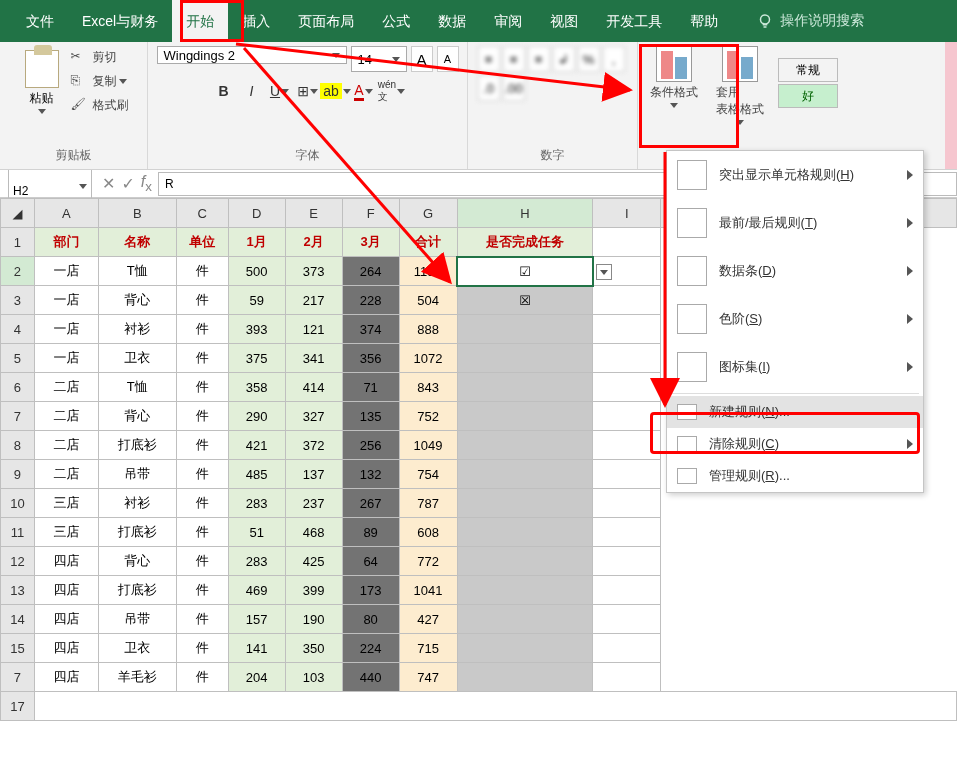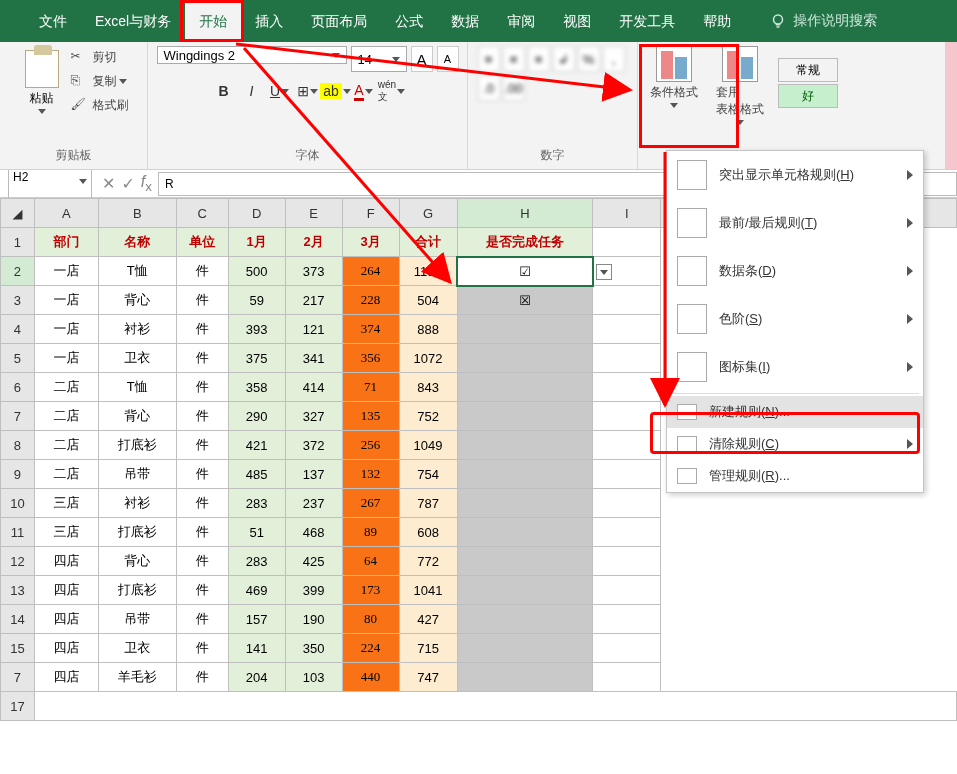--- a/index.html
+++ b/index.html
@@ -1,17 +1,17 @@
 <!DOCTYPE html>
 <html><head>
 <meta charset="utf-8">
 <style>
 *{box-sizing:border-box;margin:0;padding:0;font-family:"Microsoft YaHei",SimSun,sans-serif;}
 body{background:#fff;width:957px;height:774px;overflow:hidden;position:relative;}
-.ribbon-tabs{background:#217346;height:42px;display:flex;align-items:center;padding-left:25px;color:#fff;font-size:14px;}
+.ribbon-tabs{background:#217346;height:42px;display:flex;align-items:center;padding-left:12px;color:#fff;font-size:14px;}
 .ribbon-tabs .tab{padding:0 14px;height:42px;line-height:42px;cursor:pointer;}
 .ribbon-tabs .tab.active{background:#f3f3f3;color:#217346;}
 .ribbon-tabs .search{display:flex;align-items:center;margin-left:24px;color:#cce8da;font-size:14px;}
 .ribbon-tabs .bulb{width:18px;height:18px;margin-right:6px;display:inline-block;}
 .red-box{position:absolute;border:3px solid #f00;pointer-events:none;z-index:50;}
 .ribbon-body{background:#f3f3f3;border-bottom:1px solid #d2d2d2;height:128px;display:flex;position:relative;}
 .ribbon-group{border-right:1px solid #d8d8d8;display:flex;flex-direction:column;align-items:center;padding:4px 8px 2px 8px;}
 .ribbon-group .group-label{font-size:12px;color:#666;margin-top:auto;padding:3px 0;}
 .clipboard{display:flex;}
 .clipboard .paste{display:flex;flex-direction:column;align-items:center;padding:4px 6px;}
@@ -30,37 +30,37 @@
 .font-btns .b{width:26px;height:26px;display:flex;align-items:center;justify-content:center;font-size:14px;color:#333;position:relative;}
 .num-group{min-width:170px;}
 .cf-group{padding:4px 6px 2px 6px;}
 .cf-btn{display:flex;flex-direction:column;align-items:center;font-size:12px;color:#444;width:60px;}
 .cf-icon{width:36px;height:36px;background:linear-gradient(#fff,#fff);border:1px solid #999;position:relative;margin-bottom:2px;}
 .cf-icon::before{content:"";position:absolute;left:4px;top:4px;width:12px;height:28px;background:#e88;}
 .cf-icon::after{content:"";position:absolute;right:4px;top:10px;width:12px;height:22px;background:#7ac;}
 .style-group{padding:16px 2px 2px 2px;}
 .style-cell{width:60px;height:24px;border:1px solid #bbb;display:flex;align-items:center;justify-content:center;font-size:12px;margin-bottom:2px;}
 .formula-bar{height:28px;display:flex;align-items:center;border-bottom:1px solid #ccc;background:#fff;}
-.namebox{width:84px;height:24px;border:1px solid #bbb;margin:0 4px 0 8px;font-size:12px;padding:16px 4px;display:flex;align-items:flex-end;justify-content:space-between;}
+.namebox{width:84px;height:24px;border:1px solid #bbb;margin:0 4px 0 8px;font-size:12px;padding:16px 4px;display:flex;align-items:flex-start;justify-content:space-between;}
 .fx-btns{display:flex;align-items:center;gap:6px;padding:0 6px;color:#888;}
 .fx-input{flex:1;height:24px;border:1px solid #bbb;font-size:12px;padding:0 6px;display:flex;align-items:center;}
 .grid-wrap{position:relative;overflow:hidden;}
 table.sheet{border-collapse:collapse;table-layout:fixed;}
 table.sheet th,table.sheet td{border:1px solid #bfbfbf;font-size:13px;text-align:center;height:29px;vertical-align:middle;}
 .col-hdr th{background:#e6e6e6;font-weight:normal;color:#333;height:24px;}
 .col-hdr th.selcol{background:#d3ead3;}
 .row-hdr{background:#e6e6e6;width:34px;font-weight:normal;color:#333;}
 .row-hdr.selrow{background:#d3ead3;}
 .hdr-row td{background:#e2efd9;color:#c00000;font-weight:bold;}
 .data td.dept{background:#fff;}
 .data td.name{background:#fff;}
 .data td.unit{background:#fff;}
 .data td.m1{background:#e2efd9;}
 .data td.m2{background:#e2efd9;}
-.data td.m3{background:#f97316;font-family:Liberation Serif, serif;}
+.data td.m3{background:#737373;}
 .data td.sum{background:#fdeccf;}
 .data td.task{background:#c9c9c9;}
 .task-sel{background:#fff !important;border:2px solid #217346 !important;}
 .dd-handle{position:absolute;width:16px;height:16px;border:1px solid #888;background:#fff;display:flex;align-items:center;justify-content:center;}
 .cf-menu{position:absolute;left:666px;top:150px;width:258px;background:#fff;border:1px solid #c5c5c5;box-shadow:2px 2px 6px rgba(0,0,0,.2);z-index:40;}
 .cf-menu .item{display:flex;align-items:center;height:48px;padding:0 10px;font-size:13px;color:#333;position:relative;}
 .cf-menu .item .mic{width:30px;height:30px;margin-right:12px;border:1px solid #aaa;background:#fff;position:relative;flex-shrink:0;}
 .cf-menu .item .arrow{margin-left:auto;border-top:5px solid transparent;border-bottom:5px solid transparent;border-left:6px solid #555;}
 .cf-menu .sep{height:1px;background:#ddd;margin:2px 4px;}
 .cf-menu .small{height:32px;font-size:13px;}

